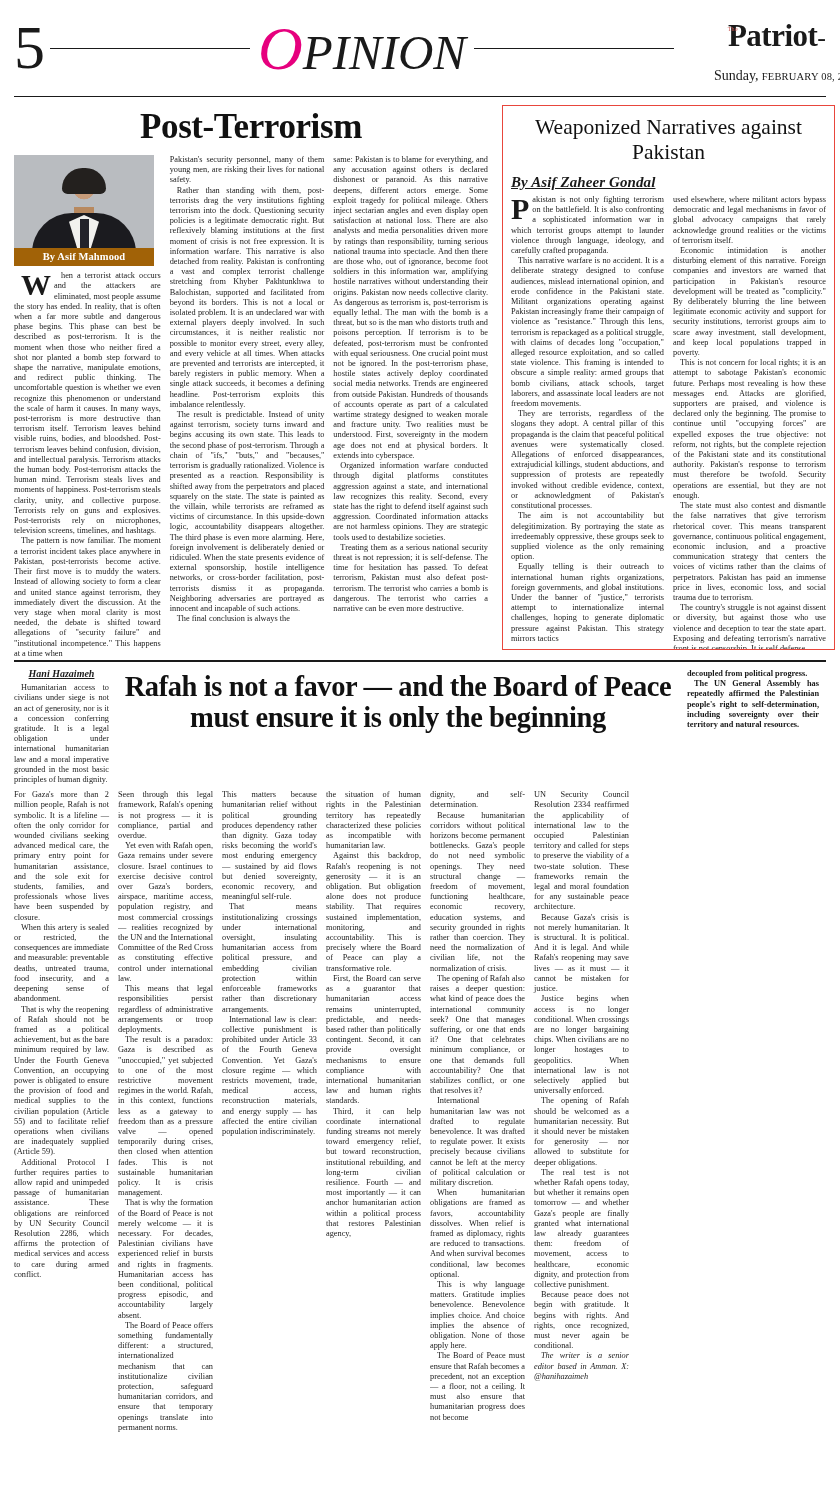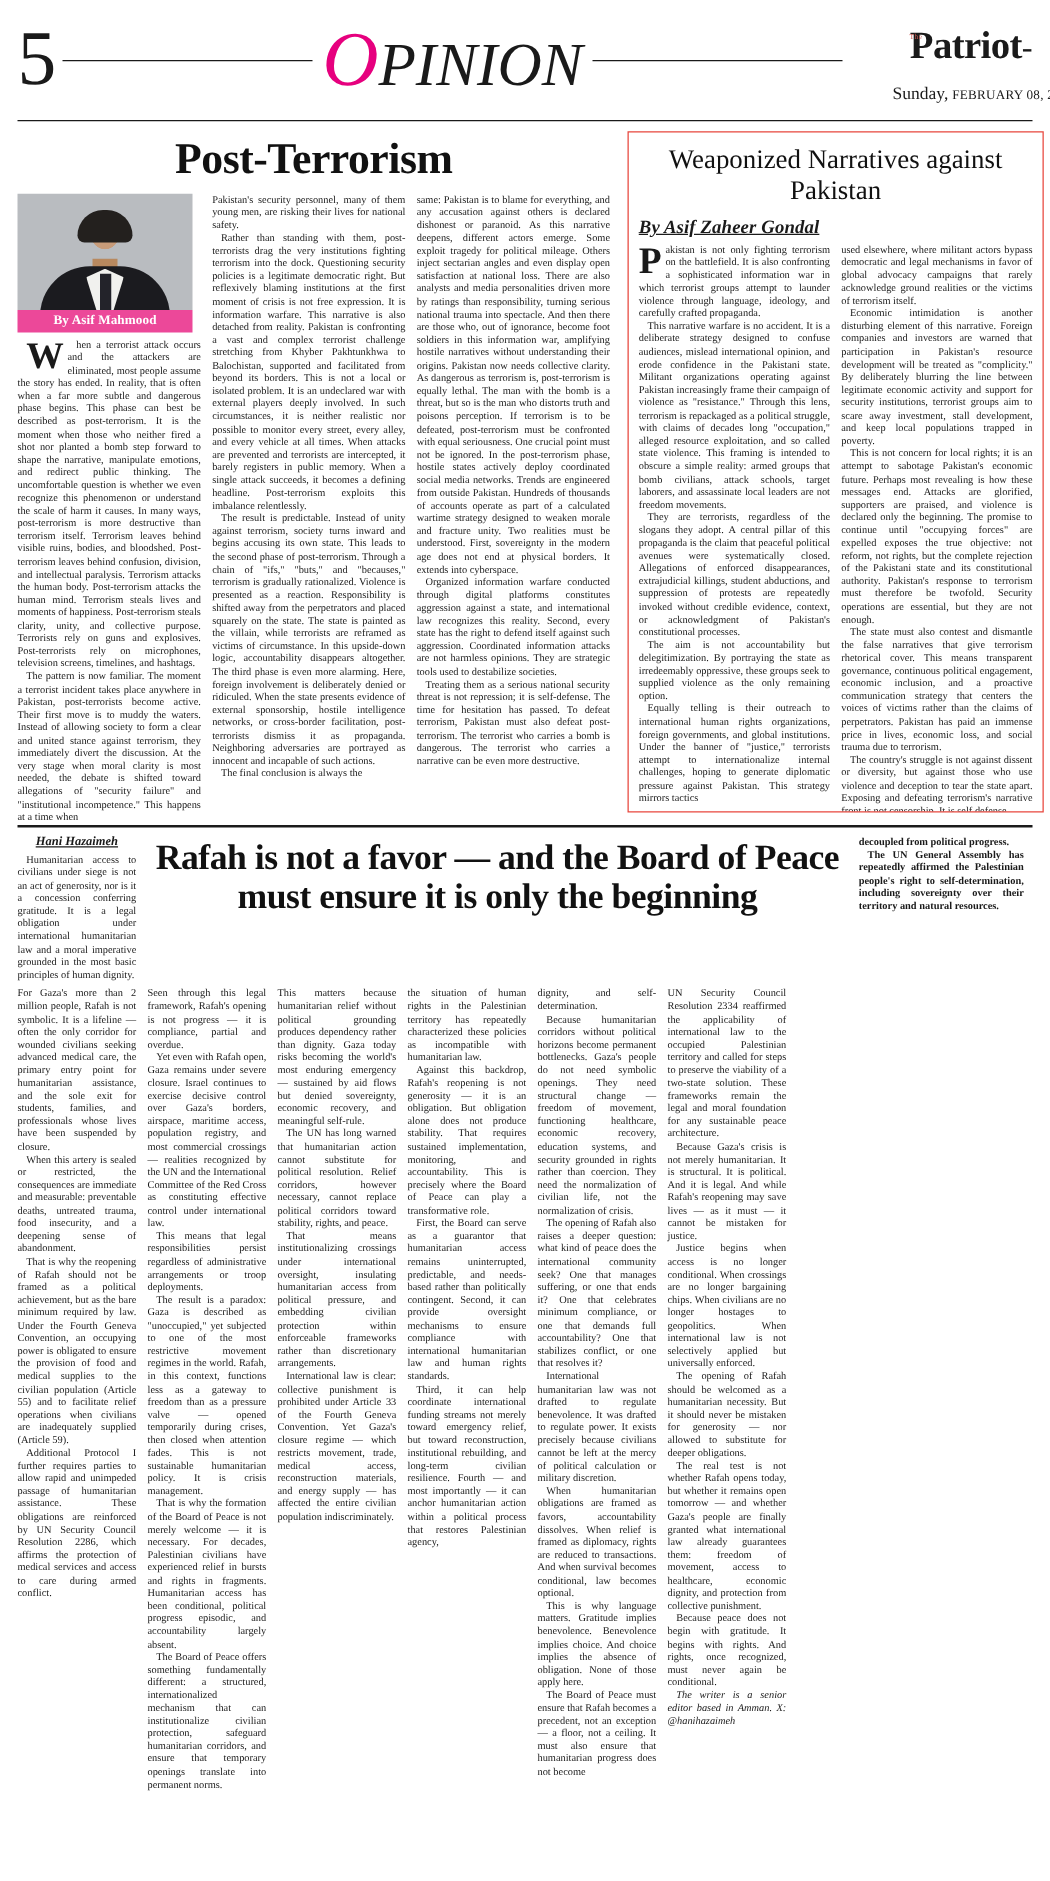--- a/index.html
+++ b/index.html
@@ -78,21 +78,21 @@
   }
   .ap-hair { position:absolute; left:50%; top:13px; width:44px; height:26px; margin-left:-22px;
              background:#23201e; border-radius:22px 22px 6px 6px; }
   .ap-neck { position:absolute; left:50%; top:52px; width:20px; height:14px; margin-left:-10px; background:#b8895f; }
   .ap-suit { position:absolute; left:50%; top:58px; width:104px; height:40px; margin-left:-52px;
              background:#1b1b1f; border-radius:40px 40px 0 0; }
   .ap-shirt { position:absolute; left:50%; top:60px; width:30px; height:34px; margin-left:-15px;
               background:#f1f1ee; clip-path: polygon(50% 0,100% 20%,72% 100%,28% 100%,0 20%); }
   .ap-tie { position:absolute; left:50%; top:64px; width:9px; height:32px; margin-left:-4.5px; background:#23232a; }
   .byline-bar {
-    background:#ec4899; color:#ffffff; text-align:center;
+    background:#a16207; color:#ffffff; text-align:center;
     font-size:10.5px; font-weight:700; padding:4px 2px; letter-spacing:0.1px;
     font-family:"Liberation Serif",serif;
   }
   .dropcap::first-letter {
     float:left; font-size:30px; line-height:23px; font-weight:700;
     padding-right:3px; padding-top:2px; font-family:"Liberation Serif",serif;
   }
 
   
   .redbox { border:1.2px solid #e8463c; padding:7px 8px 6px 8px; height:545px; overflow:hidden; }
@@ -256,21 +256,20 @@
       <div class="mcol">
         <p>Seen through this legal framework, Rafah's opening is not progress — it is compliance, partial and overdue.</p>
         <p>Yet even with Rafah open, Gaza remains under severe closure. Israel continues to exercise decisive control over Gaza's borders, airspace, maritime access, population registry, and most commercial crossings — realities recognized by the UN and the International Committee of the Red Cross as constituting effective control under international law.</p>
         <p>This means that legal responsibilities persist regardless of administrative arrangements or troop deployments.</p>
         <p>The result is a paradox: Gaza is described as "unoccupied," yet subjected to one of the most restrictive movement regimes in the world. Rafah, in this context, functions less as a gateway to freedom than as a pressure valve — opened temporarily during crises, then closed when attention fades. This is not sustainable humanitarian policy. It is crisis management.</p>
         <p>That is why the formation of the Board of Peace is not merely welcome — it is necessary. For decades, Palestinian civilians have experienced relief in bursts and rights in fragments. Humanitarian access has been conditional, political progress episodic, and accountability largely absent.</p>
         <p>The Board of Peace offers something fundamentally different: a structured, internationalized mechanism that can institutionalize civilian protection, safeguard humanitarian corridors, and ensure that temporary openings translate into permanent norms.</p>
       </div>
       <div class="mcol">
         <p>This matters because humanitarian relief without political grounding produces dependency rather than dignity. Gaza today risks becoming the world's most enduring emergency — sustained by aid flows but denied sovereignty, economic recovery, and meaningful self-rule.</p>
-        <p>The UN has long warned that humanitarian action cannot substitute for political resolution. Relief corridors, however necessary, cannot replace political corridors toward stability, rights, and peace.</p>
         <p>That means institutionalizing crossings under international oversight, insulating humanitarian access from political pressure, and embedding civilian protection within enforceable frameworks rather than discretionary arrangements.</p>
         <p>International law is clear: collective punishment is prohibited under Article 33 of the Fourth Geneva Convention. Yet Gaza's closure regime — which restricts movement, trade, medical access, reconstruction materials, and energy supply — has affected the entire civilian population indiscriminately.</p>
 
       </div>
       <div class="mcol">
         <p>the situation of human rights in the Palestinian territory has repeatedly characterized these policies as incompatible with humanitarian law.</p>
         <p>Against this backdrop, Rafah's reopening is not generosity — it is an obligation. But obligation alone does not produce stability. That requires sustained implementation, monitoring, and accountability. This is precisely where the Board of Peace can play a transformative role.</p>
         <p>First, the Board can serve as a guarantor that humanitarian access remains uninterrupted, predictable, and needs-based rather than politically contingent. Second, it can provide oversight mechanisms to ensure compliance with international humanitarian law and human rights standards.</p>
         <p>Third, it can help coordinate international funding streams not merely toward emergency relief, but toward reconstruction, institutional rebuilding, and long-term civilian resilience. Fourth — and most importantly — it can anchor humanitarian action within a political process that restores Palestinian agency,</p>
       </div>

